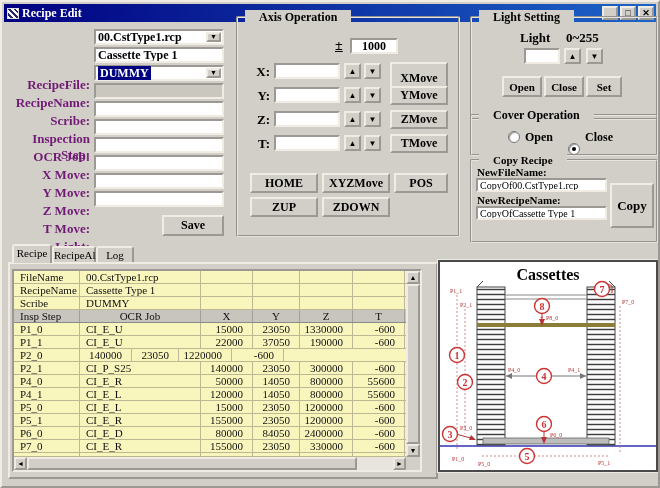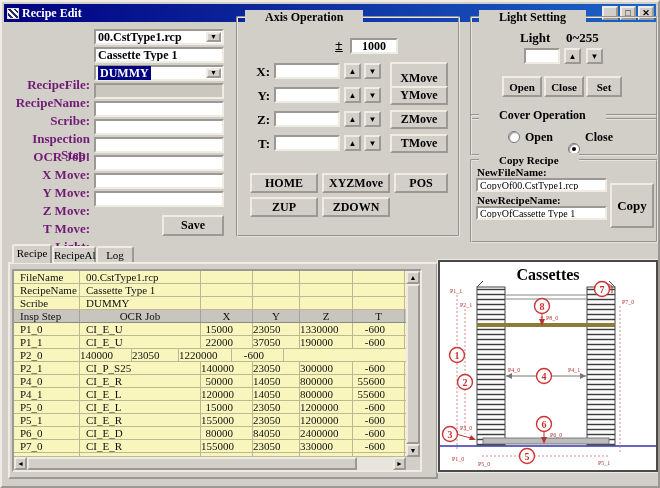--- a/index.html
+++ b/index.html
@@ -20,37 +20,37 @@
   .fielddis{background:#cac7bf;border:2px inset #f0ece4;}
   .combo-arrow{position:absolute;right:1px;top:1px;bottom:1px;width:15px;background:#d2cfc8;border:2px outset #f0ece4;
     font-size:7px;display:flex;align-items:center;justify-content:center;color:#000;}
   .hl{background:#000080;color:#fff;padding:0 2px;}
   .btn{background:#d2cfc8;border:2px outset #f0ece4;font-weight:bold;font-size:12px;color:#000;
     display:flex;align-items:center;justify-content:center;cursor:default;}
   .spin{width:17px;height:16px;background:#d2cfc8;border:2px outset #f0ece4;font-size:8px;
     display:flex;align-items:center;justify-content:center;color:#000;}
   
   .group{border:2px groove #e8e5de;border-radius:2px;}
-  .legend{position:absolute;top:-8px;left:7px;background:#d2cfc8;padding:0 20px;font-weight:bold;font-size:12px;line-height:14px;color:#000;}
+  .legend{position:absolute;top:-8px;left:7px;background:#d2cfc8;padding:0 14px;font-weight:bold;font-size:12px;line-height:14px;color:#000;}
   
   .radio{width:12px;height:12px;border-radius:50%;background:#fff;border:1px solid #777;box-shadow:inset 1px 1px 1px #999;position:relative;}
   .radio.on::after{content:"";position:absolute;left:3px;top:3px;width:4px;height:4px;border-radius:50%;background:#000;}
   .rlabel{font-weight:bold;font-size:12px;line-height:14px;}
   
   .tab{background:#d2cfc8;border:2px outset #f0ece4;border-bottom:none;font-size:11px;text-align:center;
     border-radius:3px 3px 0 0;line-height:15px;color:#000;}
   #tabpage{background:#d2cfc8;border:2px outset #f0ece4;}
   
   #rtable{background:#f9f6bd;border:2px inset #f0ece4;overflow:hidden;}
   .trow{display:flex;height:13px;border-bottom:1px solid #bdb893;background:#f9f6bd;}
   .trow.head{background:#c8c5be;border-bottom:1px solid #8a8a8a;}
   .cell{height:12px;font-size:11px;line-height:12px;border-right:1px solid #bdb893;overflow:hidden;white-space:nowrap;color:#111;}
   .head .cell{border-right:1px solid #a0a09a;}
   .c0{width:66px}.c1{width:121px}.c2{width:52px}.c3{width:47px}.c4{width:53px}.c5{width:52px}
-  .al{padding-left:6px;text-align:left}.ar{padding-right:19px;text-align:right}.ac{text-align:center}
+  .al{padding-left:6px;text-align:left}.ar{padding-right:9px;text-align:right}.ac{text-align:center}
   
   .sbtn{background:#d2cfc8;border:2px outset #f0ece4;display:flex;align-items:center;justify-content:center;
     font-size:7px;color:#000;}
   .strack{background:#e7e4dd;}
   .sthumb{background:#d2cfc8;border:2px outset #f0ece4;}
   
   #cpanel{background:#fff;border:2px solid #4a4a4a;outline:1px solid #eceae4;}
   #ctitle{position:absolute;left:0;top:4px;width:100%;text-align:center;font-weight:bold;font-size:16px;color:#000;z-index:2;}
   text{font-family:"Liberation Serif","DejaVu Serif",serif;}
 </style>

